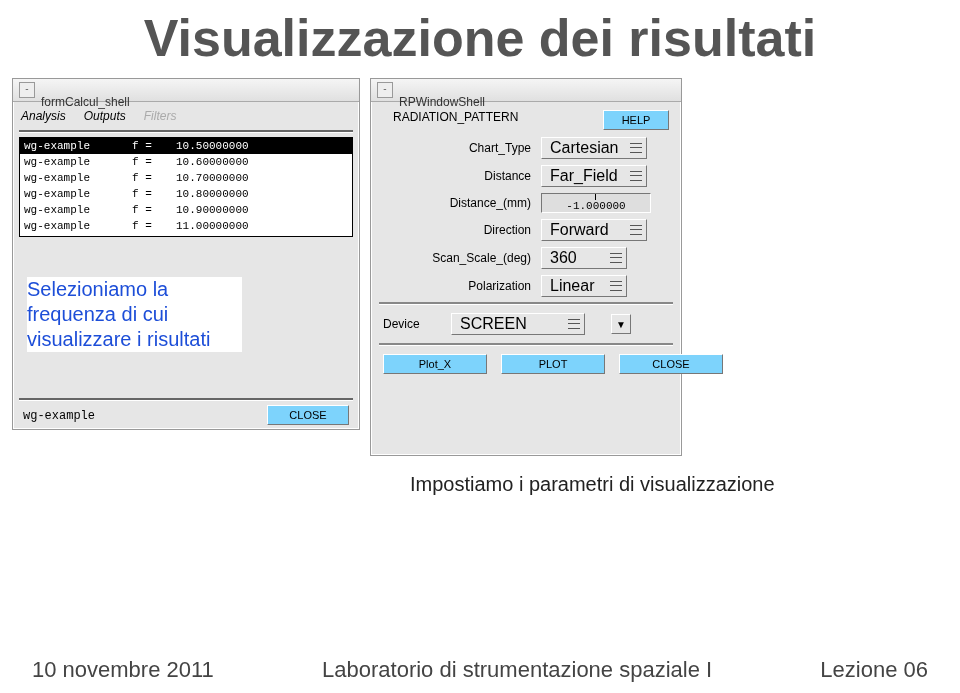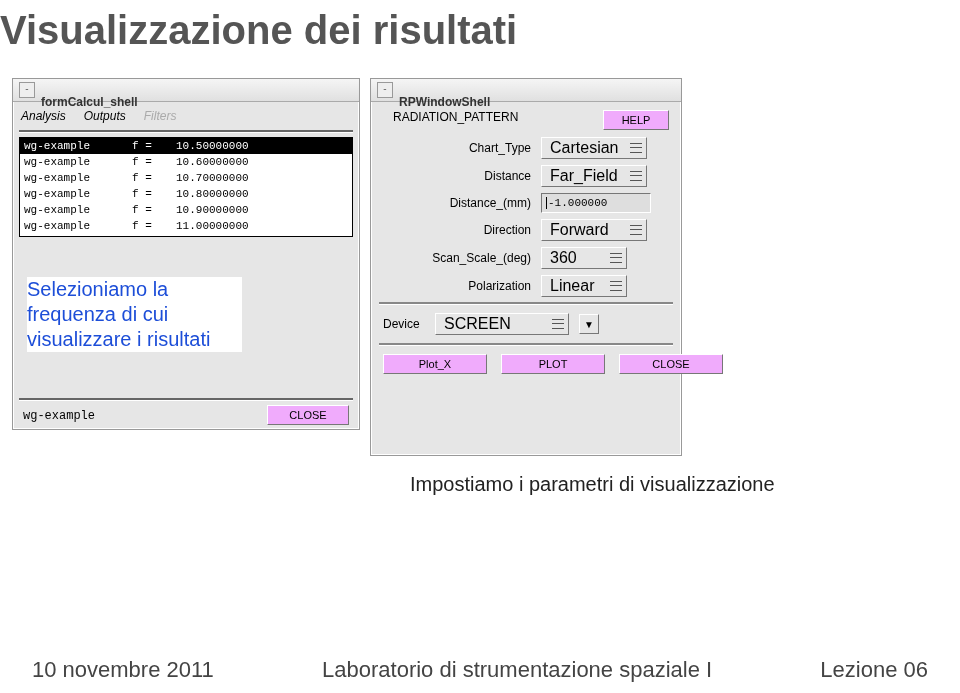--- a/index.html
+++ b/index.html
@@ -6,24 +6,24 @@
     margin: 0;
     padding: 0;
     width: 960px;
     height: 693px;
     background: #fff;
     font-family: Arial, Helvetica, sans-serif;
     position: relative;
     overflow: hidden;
   }
   .slide-title {
-    font-size: 40px;
+    font-size: 52px;
     font-weight: bold;
     color: #555;
-    text-align: left;
+    text-align: center;
     margin-top: 8px;
   }
   .windows-area {
     position: absolute;
     top: 78px;
     left: 12px;
   }
   
   .win {
     position: absolute;
@@ -45,21 +45,21 @@
     border: 1px solid #999;
     background: #eee;
     margin-right: 6px;
     font-size: 10px;
     text-align: center;
     line-height: 12px;
     color: #666;
   }
   .titlebar .win-title {
     font-size: 12px;
-    font-weight: bold;
+    font-weight: normal;
     color: #333;
     margin-top: 24px;
   }
   
   #formcalcul { left: 0; top: 0; width: 346px; height: 350px; }
   .menu {
     height: 24px;
     display: flex;
     align-items: center;
     padding: 2px 8px;
@@ -108,21 +108,21 @@
   }
   .bottom-status {
     position: absolute;
     bottom: 6px;
     left: 10px;
     font-size: 12px;
     font-family: "Courier New", monospace;
   }
   .btn {
     display: inline-block;
-    background: #f0abfc;
+    background: #7dd3fc;
     border: 1px solid #fff;
     border-right-color: #777;
     border-bottom-color: #777;
     padding: 3px 10px;
     font-size: 11px;
     font-family: sans-serif;
     text-align: center;
   }
   #formcalcul .close-btn {
     position: absolute;
@@ -185,33 +185,34 @@
     border: 1px solid #777;
     border-right-color: #fff;
     border-bottom-color: #fff;
     height: 18px;
     width: 100px;
     padding: 0 4px;
     font-family: "Courier New", monospace;
     font-size: 11px;
     display: flex;
     align-items: center;
+    flex-direction: column;
   }
   .txt-input .cursor {
     display: inline-block;
     width: 1px; height: 12px;
     background: #000;
     margin-right: 1px;
   }
   .device-row {
     display: flex;
     align-items: center;
     padding: 6px 12px 6px 12px;
     font-size: 12px;
-    gap: 2px;
+    gap: 18px;
     font-family: sans-serif;
   }
   .device-row .flabel2 { width: 50px; }
   .device-row .tri-btn {
     width: 18px; height: 18px;
     background: #e6e6e6;
     border: 1px solid #fff;
     border-right-color: #777;
     border-bottom-color: #777;
     display: flex;

